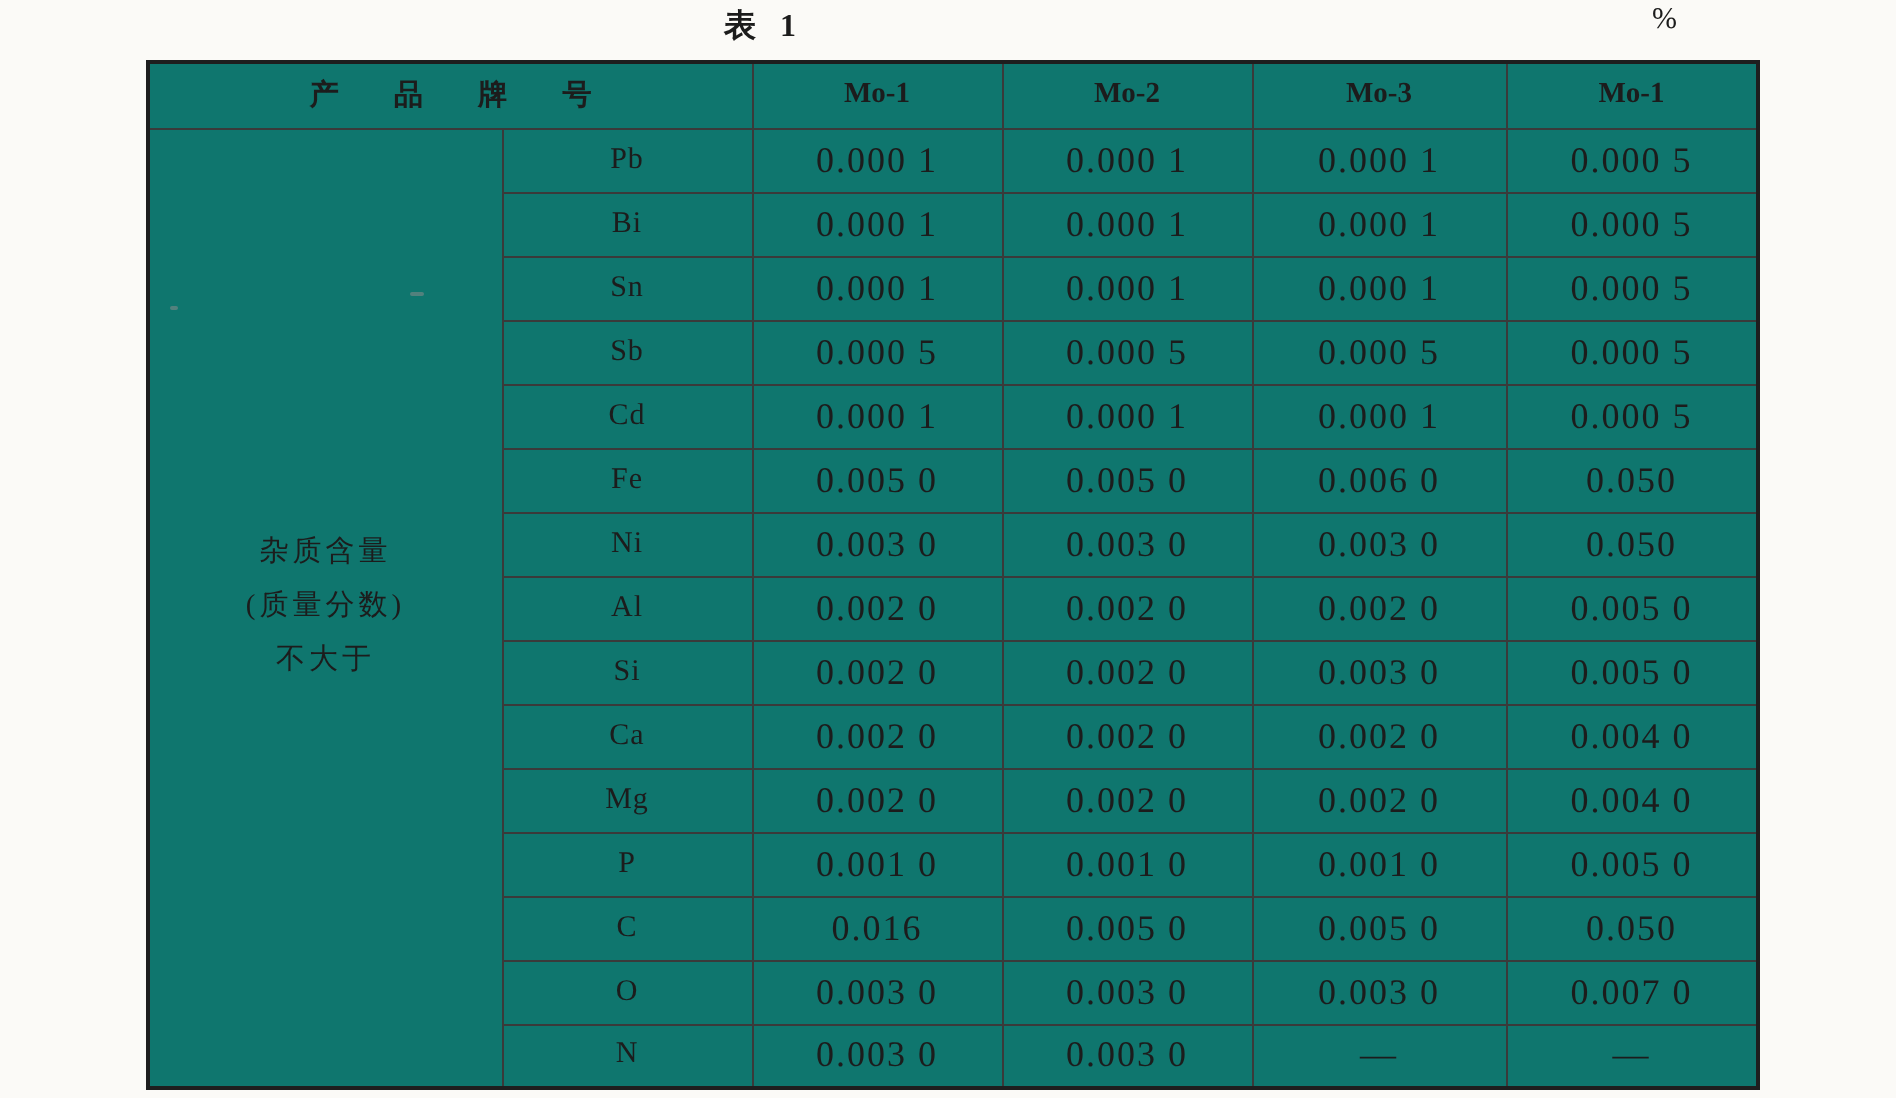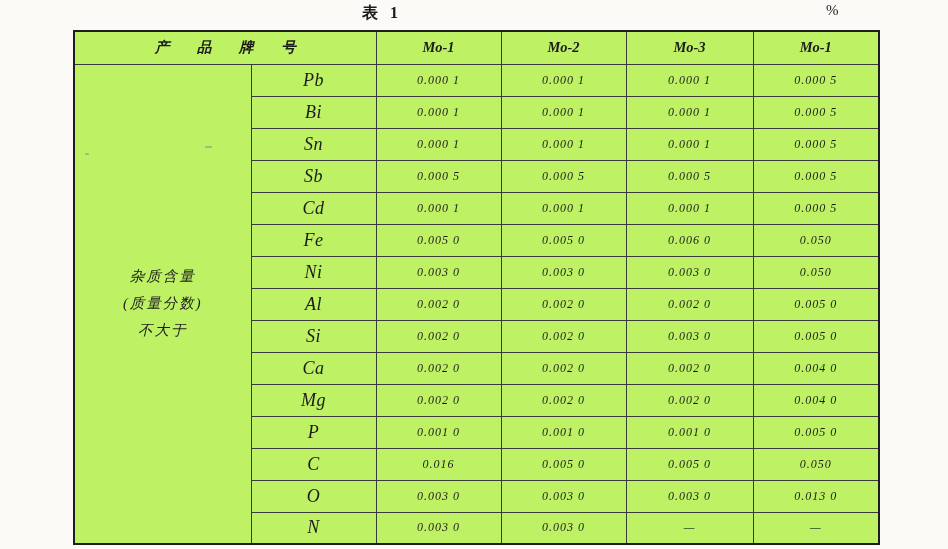--- a/index.html
+++ b/index.html
@@ -23,38 +23,37 @@
     position: absolute;
     top: 2px; left: 826px;
     font-size: 15px;
   }
   table.scan-table {
     position: absolute;
     left: 73px; top: 30px;
     width: 805px;
     border-collapse: collapse;
     table-layout: fixed;
-    background: #bef264;
-    font-style: italic;
+    background: #0f766e;
   }
   table.scan-table th,
   table.scan-table td {
     border: 1.4px solid #3a3a3a;
     text-align: center;
     vertical-align: middle;
     overflow: hidden;
     white-space: nowrap;
   }
   
   table.scan-table { border: 2.4px solid #1e1e1e; }
   thead th { height: 33px; font-size: 14.5px; font-weight: 600; }
   .th-product { letter-spacing: 12px; padding-left: 12px; }
   tbody tr { height: 32px; }
-  td.elem { font-size: 18px; letter-spacing: .5px; }
-  td.val  { font-size: 12px; letter-spacing: 1px; }
+  td.elem { font-size: 15px; letter-spacing: .5px; }
+  td.val  { font-size: 18px; letter-spacing: 1px; }
   td.rowlabel {
     font-size: 14.5px;
     letter-spacing: 2px;
     line-height: 27px;
     margin-left: 12px;
   }
   
   .artifact {
     position: absolute;
     background: #8a8a8a;
@@ -183,21 +182,21 @@
         <td class="val">0.016</td>
         <td class="val">0.005 0</td>
         <td class="val">0.005 0</td>
         <td class="val">0.050</td>
       </tr>
       <tr>
         <td class="elem">O</td>
         <td class="val">0.003 0</td>
         <td class="val">0.003 0</td>
         <td class="val">0.003 0</td>
-        <td class="val">0.013 0</td>
+        <td class="val">0.007 0</td>
       </tr>
       <tr>
         <td class="elem">N</td>
         <td class="val">0.003 0</td>
         <td class="val">0.003 0</td>
         <td class="val">—</td>
         <td class="val">—</td>
       </tr>
     </tbody>
 </table>

